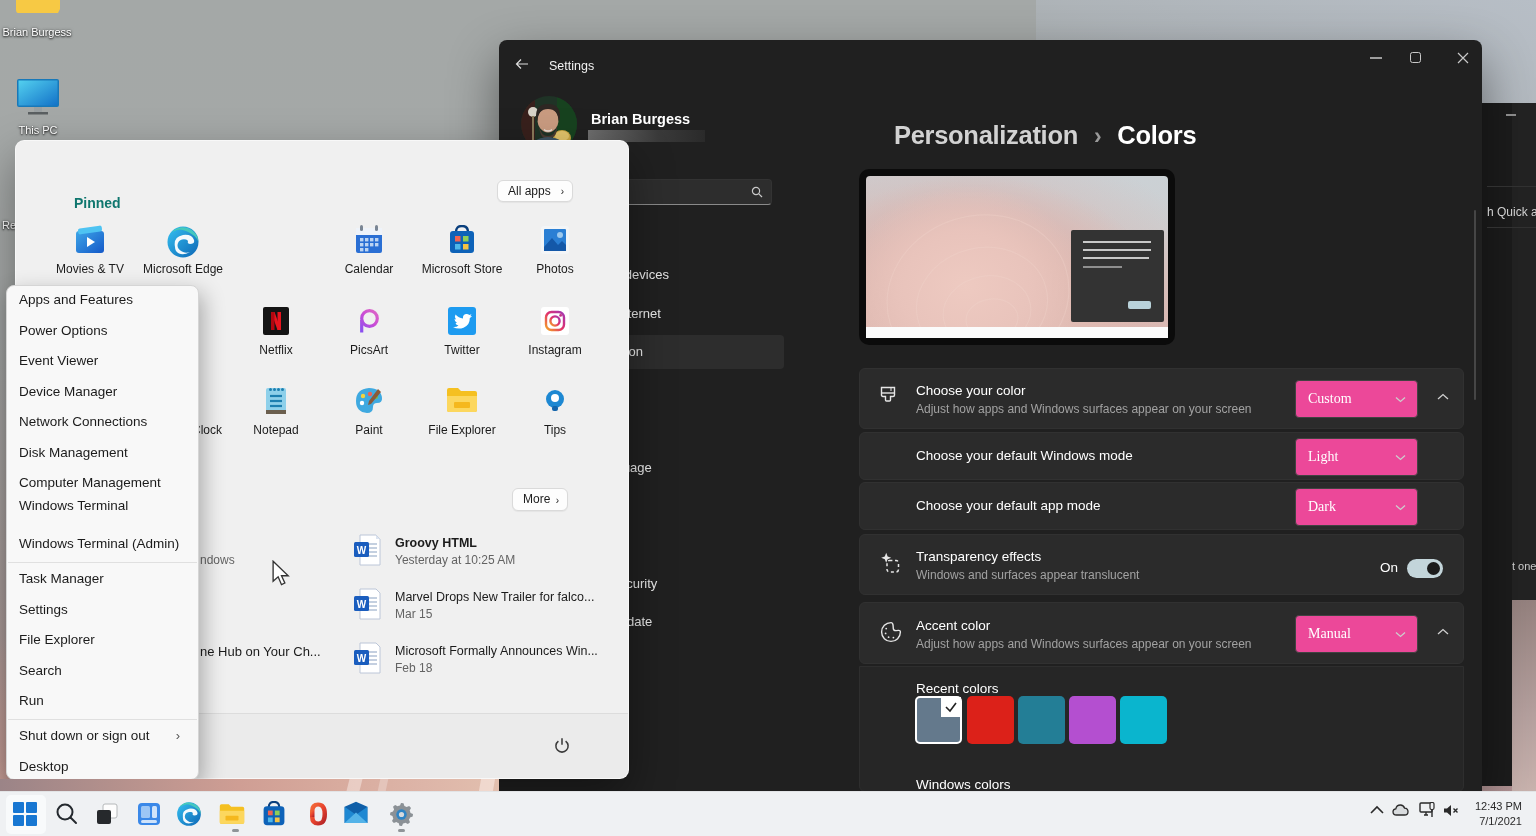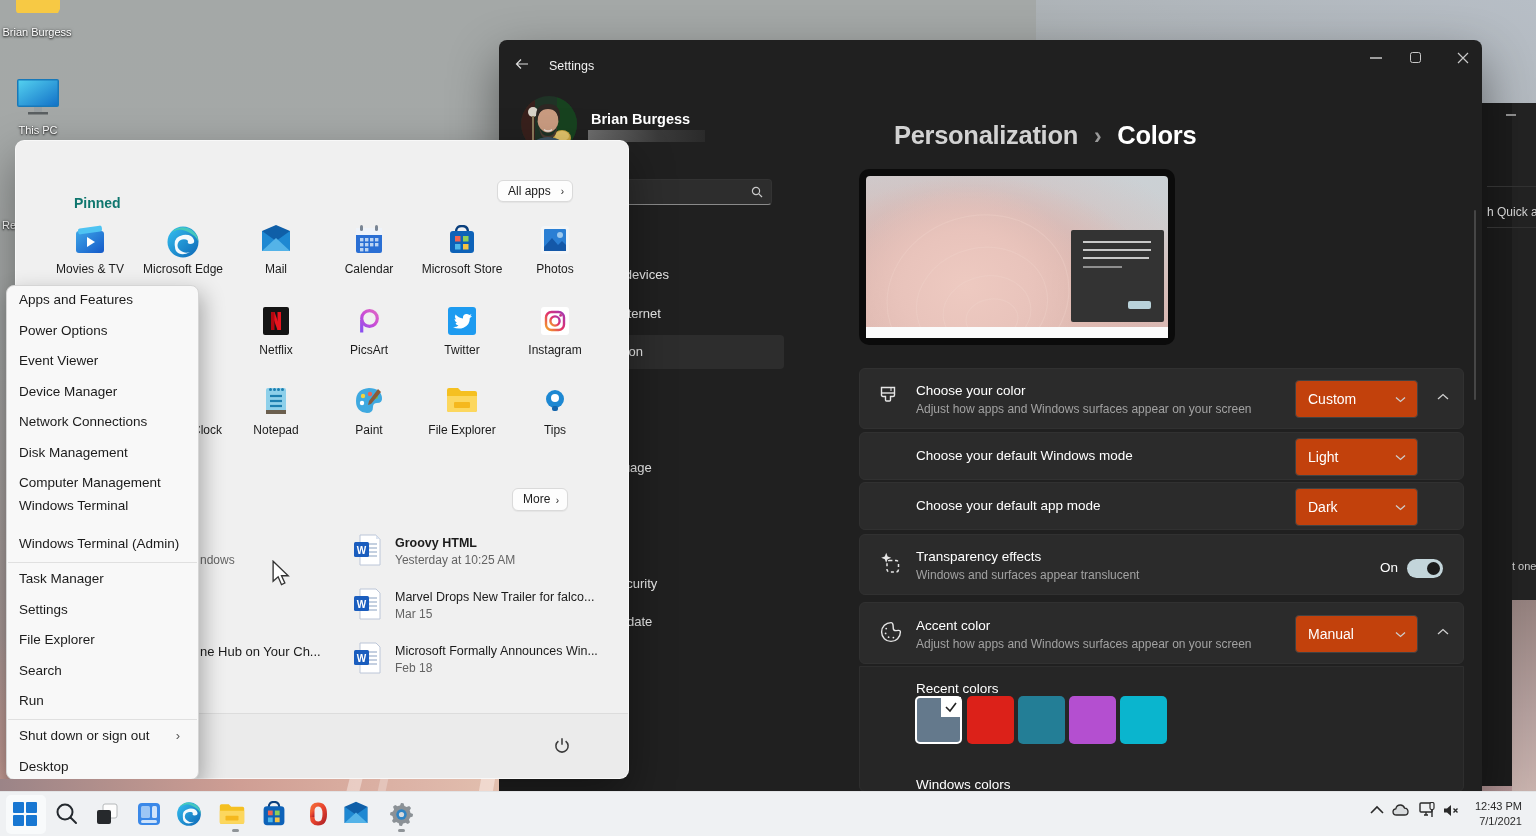--- a/index.html
+++ b/index.html
@@ -44,22 +44,22 @@
     linear-gradient(180deg, #cbd1d5 0%, #cdcfd1 32%, #d4c5c2 62%, #d7bab4 100%); }
 #preview-task { position:absolute; left:7px; bottom:7px; width:302px; height:11px; background:#fbfbfb; }
 #mini-win { position:absolute; left:212px; top:61px; width:93px; height:92px; background:#333333; border-radius:2px; }
 .mini-line { position:absolute; left:12px; height:2px; background:#c9c9c9; }
 #mini-btn { position:absolute; right:13px; bottom:13px; width:23px; height:8px; background:#b9d2da; border-radius:2px; }
 
 .card { position:absolute; left:360px; width:605px; background:#2b2b2b; border:1px solid #313131; border-radius:6px; }
 .card .ttl { position:absolute; left:56px; font-size:13.5px; color:#fff; }
 .card .sub { position:absolute; left:56px; font-size:12px; color:#a2a2a2; }
 .card .only { position:absolute; left:56px; font-size:13.5px; color:#fff; }
-.dropdown { position:absolute; left:435px; width:123px; height:38px; background:#c2410c; border:1px solid #424242; border-radius:4px;
-  font-size:14px; color:#fff; line-height:36px; padding-left:12px; }
+.dropdown { position:absolute; left:435px; width:123px; height:38px; background:#ec4899; border:1px solid #424242; border-radius:4px;
+  font-size:14px; color:#fff; line-height:36px; padding-left:12px;font-family:Liberation Serif, serif; }
 .dropdown .chevsvg { position:absolute; right:11px; top:15px; }
 .card-icon { position:absolute; left:20px; color:#e6e6e6; }
 
 #accent-expand { position:absolute; left:360px; top:626px; width:605px; height:126px; background:#262626; border:1px solid #2e2e2e; border-radius:0 0 6px 6px; }
 .swatch { position:absolute; top:29px; width:47px; height:48px; border-radius:5px; }
 
 
 #fe-a { position:absolute; left:1482px; top:103px; width:30px; height:683px; background:#1c1c1c; }
 #fe-b { position:absolute; left:1512px; top:103px; width:24px; height:497px; background:#232323; }
 #fe-c { position:absolute; left:1512px; top:600px; width:24px; height:191px; background:linear-gradient(180deg,#95827f 0%,#b5a09e 60%,#c9b3ae 100%); }
@@ -308,28 +308,20 @@
               <stop offset="1" stop-color="#37b9e0"></stop>
             </linearGradient>
         </defs>
         <circle cx="17" cy="17" r="15.5" fill="url(#edg1)"></circle>
         <path d="M32.5 17 A15.5 15.5 0 0 0 5 8 Q12 2 20 6 Q30 10 32.5 17 Z" fill="url(#edg2)"></path>
         <path d="M9 22 Q7 12 17 10 Q26 9 28 15 Q29 19 24 19 Q21 19 22 16.5 Q22 15 20 14.5 Q14 13.5 12 18 Q10 23 16 26.5 Q19 28.5 24 27 Q15 32 10 26 Q9 24 9 22 Z" fill="#fff" opacity="0.95"></path>
       </svg>
       <span class="lb">Microsoft Edge</span>
     </div>
 
-    <div class="tile" style="left:214px;top:83px">
-      <svg class="ic" width="32" height="30" viewBox="0 0 32 30">
-        <path d="M2 6 L16 0 L30 6 L30 26 L2 26 Z" fill="#0f5fa8"></path>
-        <path d="M2 6 L16 16 L30 6 L30 26 L2 26 Z" fill="#1e88d2"></path>
-        <path d="M2 26 L16 13 L30 26 Z" fill="#54b3e8"></path>
-      </svg>
-      <span class="lb">Mail</span>
-    </div>
 
     <div class="tile" style="left:307px;top:83px">
       <svg class="ic" width="30" height="30" viewBox="0 0 30 30">
         <rect x="2" y="3" width="26" height="25" rx="2" fill="#2a6fd4"></rect>
         <rect x="2" y="3" width="26" height="7" fill="#eef3fa"></rect>
         <rect x="6" y="0" width="3" height="6" rx="1.5" fill="#7a8694"></rect>
         <rect x="21" y="0" width="3" height="6" rx="1.5" fill="#7a8694"></rect>
         <g fill="#bcd4f2">
           <rect x="6" y="13" width="3.4" height="3.4"></rect>
             <rect x="11" y="13" width="3.4" height="3.4"></rect>

